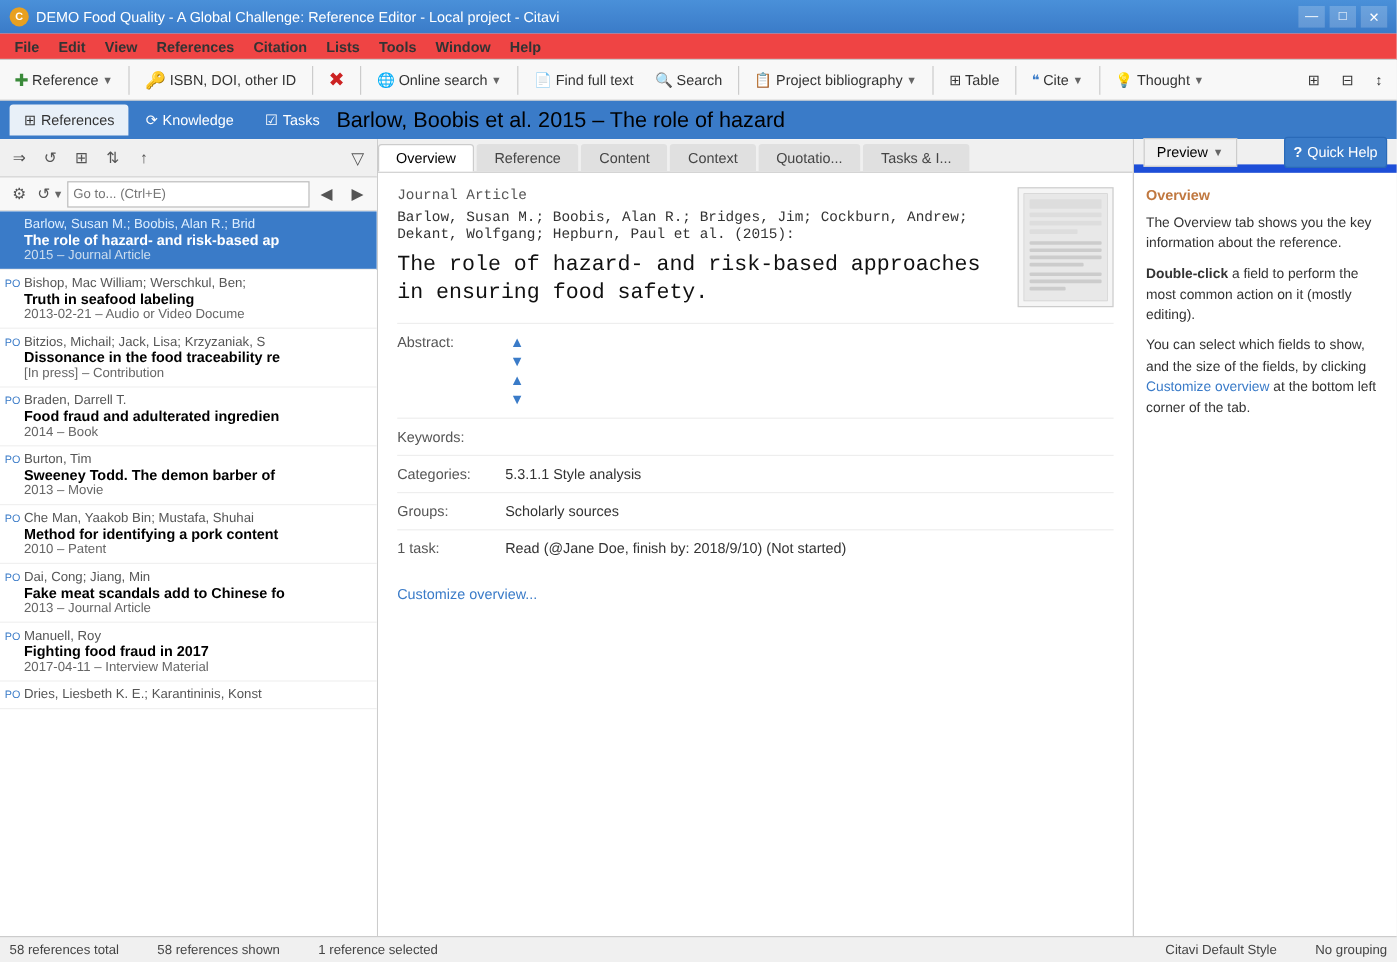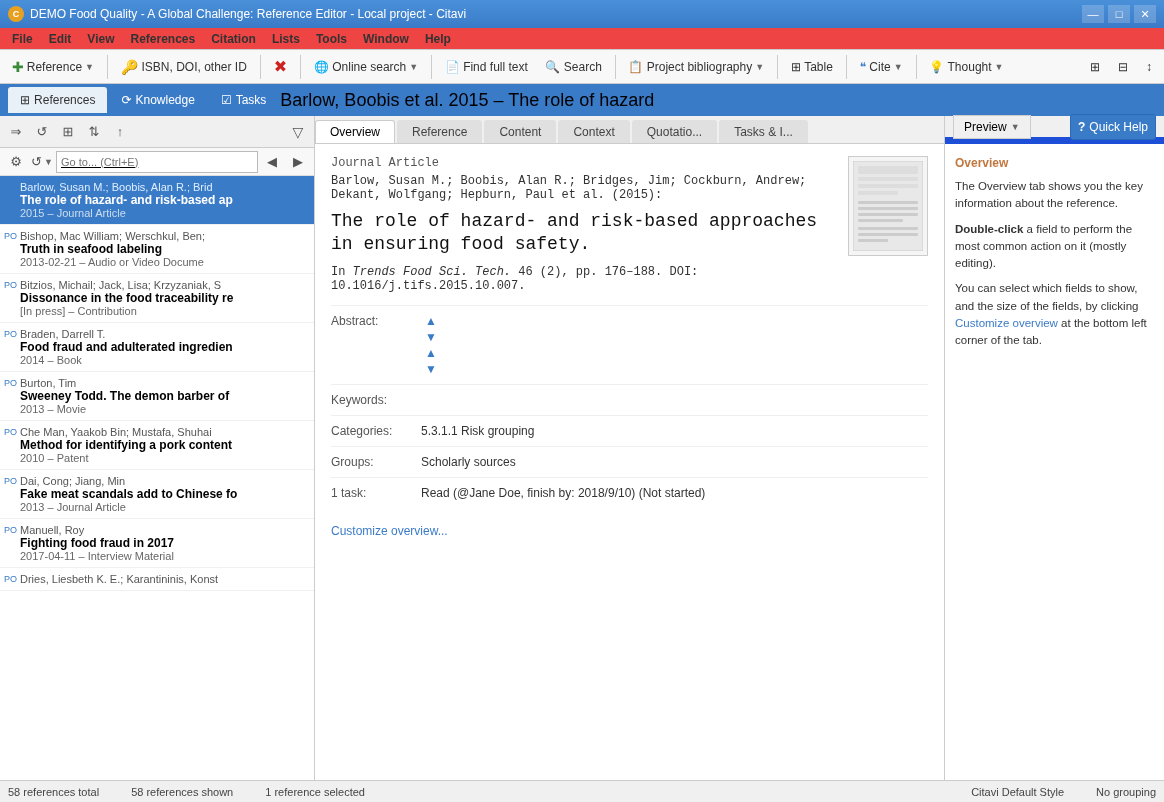--- a/index.html
+++ b/index.html
@@ -137,21 +137,20 @@
       border-bottom: 1px solid #ddd;
       gap: 2px;
     }
     #search-bar input {
       flex: 1;
       height: 22px;
       border: 1px solid #bbb;
       padding: 0 4px;
       font-size: 11px;
       background: white;
-      text-decoration: underline;
     }
 
     #reference-list {
       flex: 1;
       overflow-y: auto;
       background: white;
     }
     .ref-item {
       padding: 5px 8px 5px 20px;
       border-bottom: 1px solid #f0f0f0;
@@ -484,26 +483,20 @@
         <div class="detail-tab">Quotatio...</div>
         <div class="detail-tab">Tasks &amp; I...</div>
       </div>
 
     <div id="detail-content">
       <div class="detail-top-section">
         <div class="detail-top-text">
           <div class="detail-type">Journal Article</div>
           <div class="detail-authors">Barlow, Susan M.; Boobis, Alan R.; Bridges, Jim; Cockburn, Andrew; Dekant, Wolfgang; Hepburn, Paul et al. (2015):</div>
           <div class="detail-title-big">The role of hazard- and risk-based approaches in ensuring food safety.</div>
-          <div class="detail-journal">
-            <span>In</span>
-            <em>Trends Food Sci. Tech.</em>
-            <span>46 (2), pp. 176–188.</span>
-            <span>DOI: 10.1016/j.tifs.2015.10.007.</span>
-          </div>
         </div>
         <div class="detail-thumbnail">
           <svg width="70" height="90" viewBox="0 0 70 90">
             <rect width="70" height="90" fill="#e8e8e8" stroke="#ccc"></rect>
             <rect x="5" y="5" width="60" height="8" rx="1" fill="#ddd"></rect>
             <rect x="5" y="16" width="60" height="4" rx="1" fill="#ddd"></rect>
             <rect x="5" y="23" width="60" height="4" rx="1" fill="#ddd"></rect>
             <rect x="5" y="30" width="40" height="4" rx="1" fill="#ddd"></rect>
             <rect x="5" y="40" width="60" height="3" rx="1" fill="#ccc"></rect>
             <rect x="5" y="46" width="60" height="3" rx="1" fill="#ccc"></rect>
@@ -526,21 +519,21 @@
         </div>
       </div>
 
       <div class="detail-field-row">
         <div class="detail-label">Keywords:</div>
         <div class="detail-value"></div>
       </div>
 
       <div class="detail-field-row">
         <div class="detail-label">Categories:</div>
-        <div class="detail-value">5.3.1.1 Risk grouping</div>
+        <div class="detail-value">5.3.1.1 Style analysis</div>
       </div>
 
       <div class="detail-field-row">
         <div class="detail-label">Groups:</div>
         <div class="detail-value">Scholarly sources</div>
       </div>
 
       <div class="detail-field-row">
         <div class="detail-label">1 task:</div>
         <div class="detail-value">Read (@Jane Doe, finish by: 2018/9/10) (Not started)</div>

